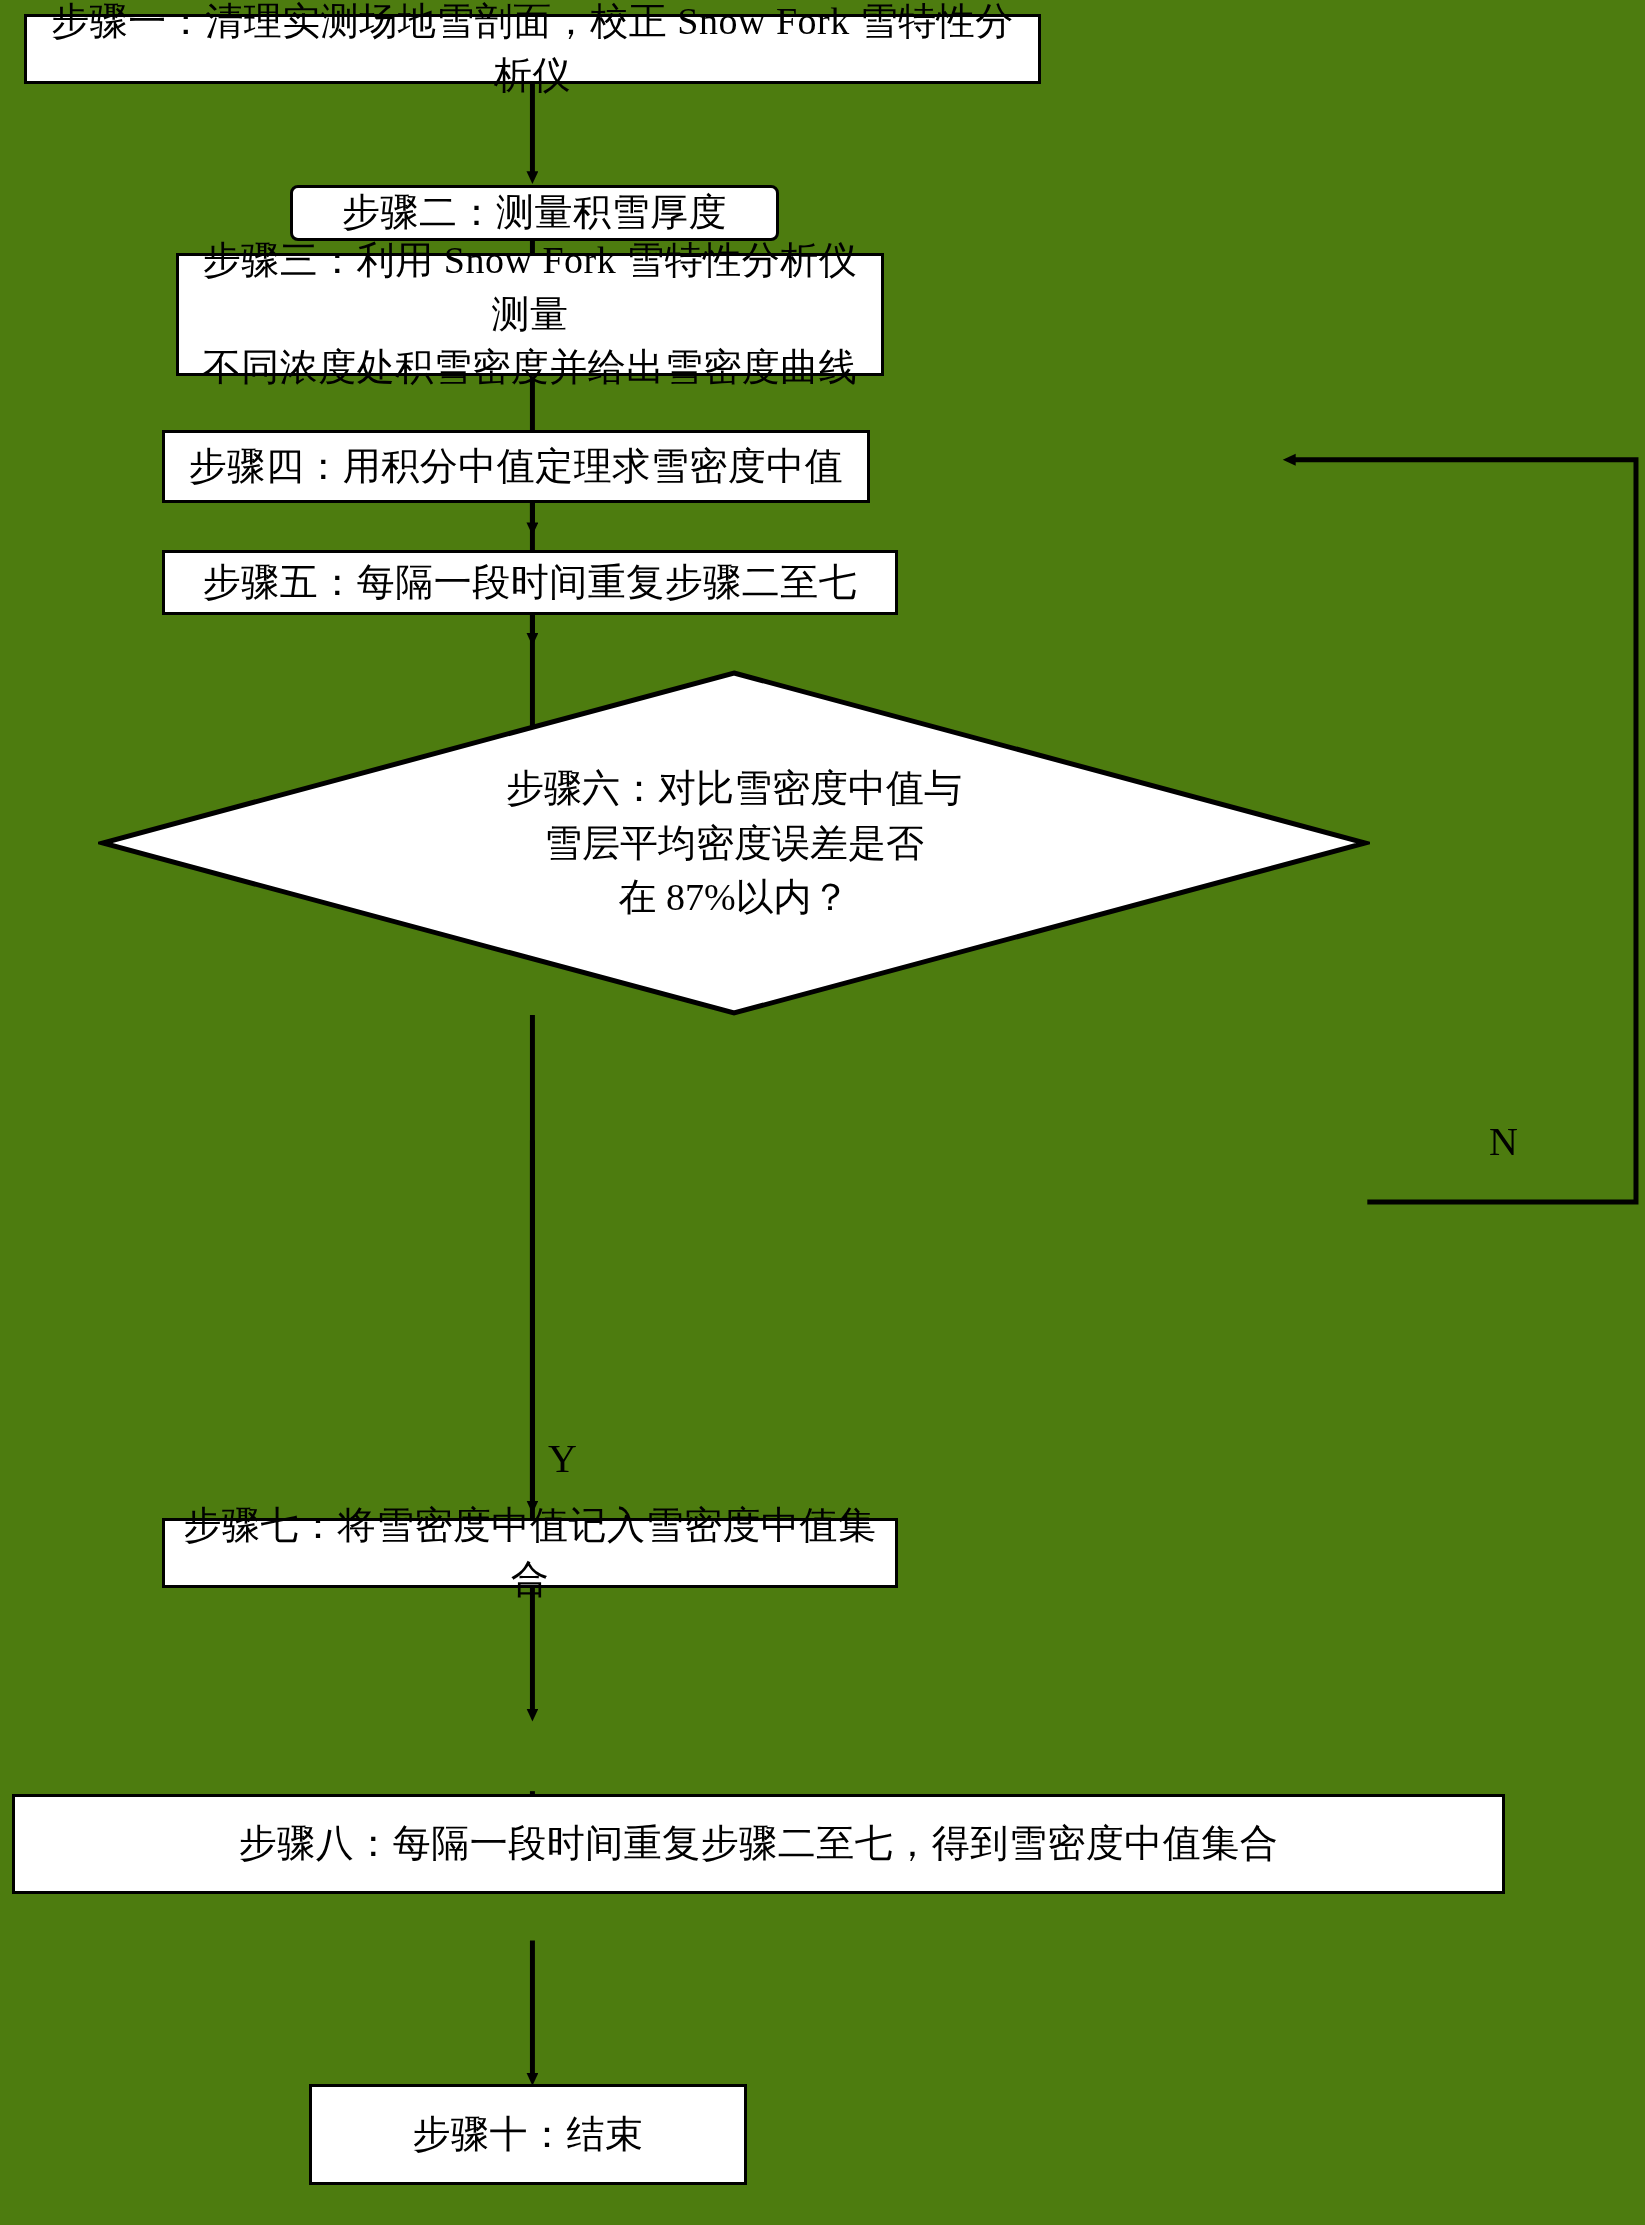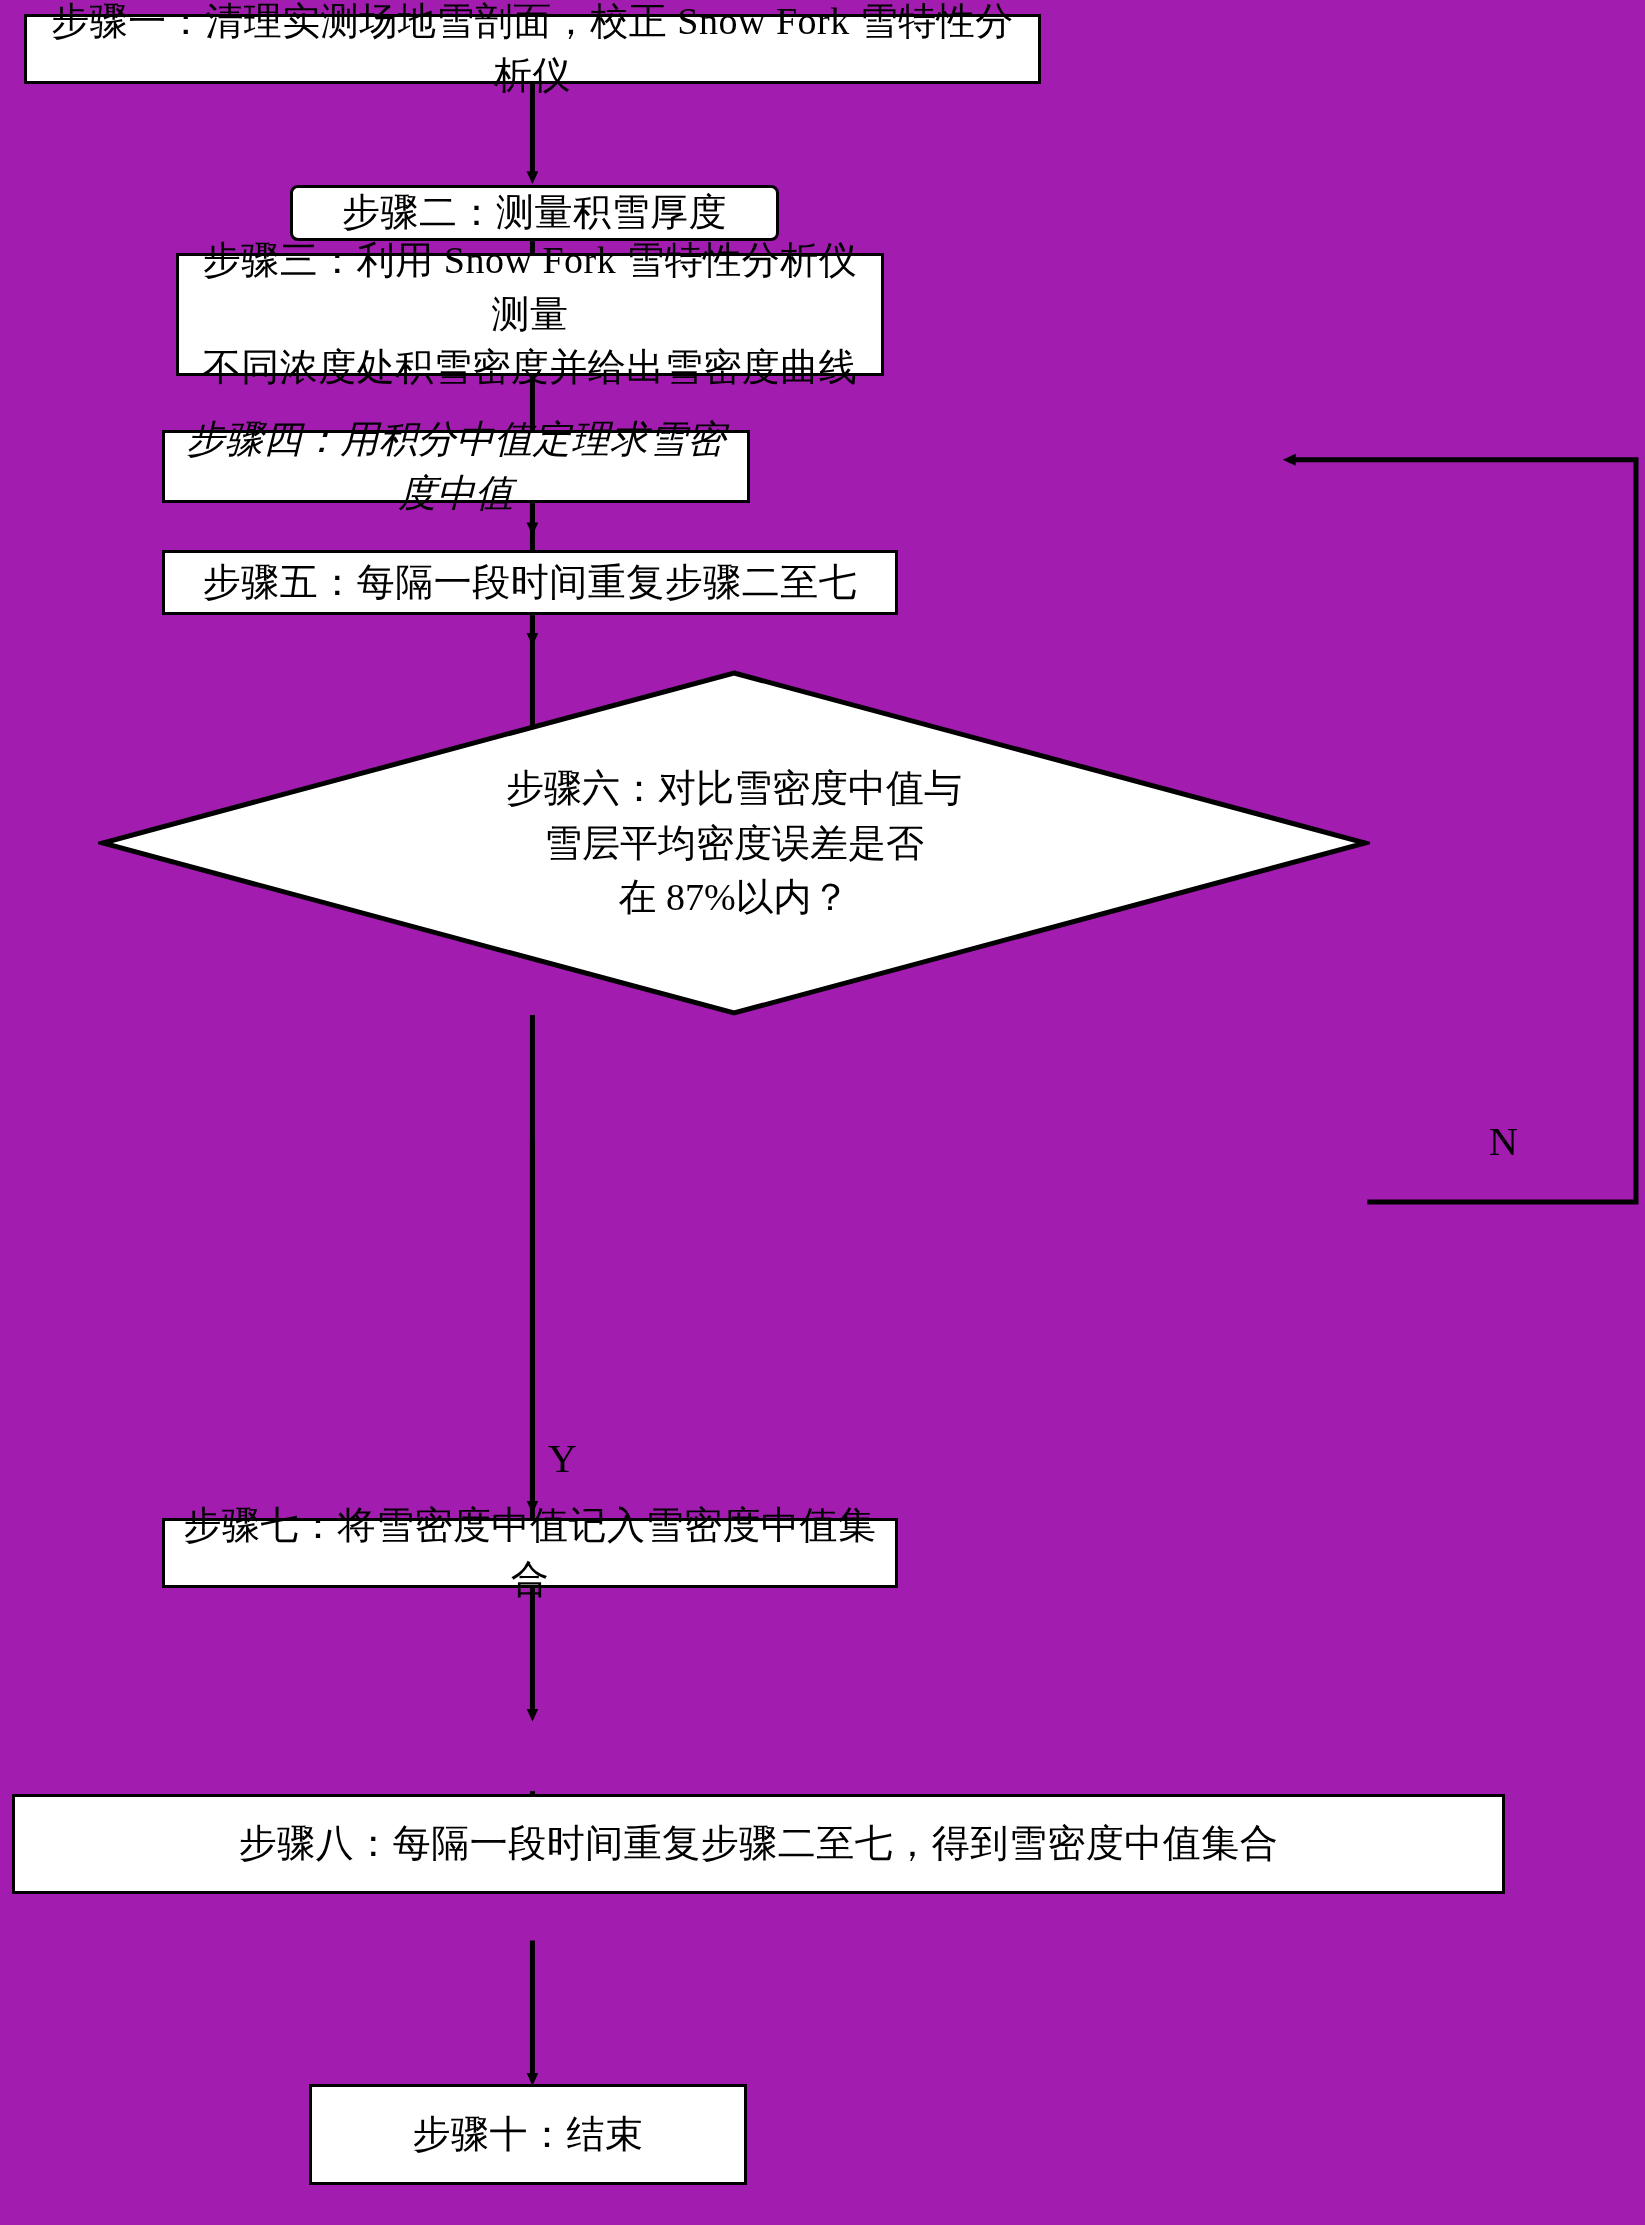--- a/index.html
+++ b/index.html
@@ -4,21 +4,21 @@
 <style>
   html, body {
     margin: 0;
     padding: 0;
     background: #ffffff;
   }
   #canvas {
     position: relative;
     width: 1646px;
     height: 2226px;
-    background: #a21caf;
+    background: #4d7c0f;
     overflow: hidden;
     font-family: "Liberation Serif", "DejaVu Serif", serif;
   }
   .node {
     position: absolute;
     box-sizing: border-box;
     border: 3px solid #000000;
     background: #ffffff;
     display: flex;
     align-items: center;
@@ -113,21 +113,21 @@
 
   <div class="node" style="left:290px; top:185px; width:489px; height:56px;border-radius:8px;">
     <span class="txt">步骤二：测量积雪厚度</span>
   </div>
 
   <div class="node" style="left:176px; top:253px; width:708px; height:123px;">
     <span class="txt">步骤三：利用 Snow Fork 雪特性分析仪测量
 不同浓度处积雪密度并给出雪密度曲线</span>
   </div>
 
-  <div class="node" style="left:162px; top:430px; width:588px; height:73px;font-style:italic;">
+  <div class="node" style="left:162px; top:430px; width:708px; height:73px;">
     <span class="txt">步骤四：用积分中值定理求雪密度中值</span>
   </div>
 
   <div class="node" style="left:162px; top:550px; width:736px; height:65px;">
     <span class="txt">步骤五：每隔一段时间重复步骤二至七</span>
   </div>
 
   <div class="diamond-wrap" style="left:98px; top:669px; width:1272px; height:348px;">
     <svg width="1272" height="348" viewBox="0 0 1278 350">
       <polygon points="639,4 1274,175 639,346 4,175" fill="#ffffff" stroke="#000000" stroke-width="5"></polygon>

